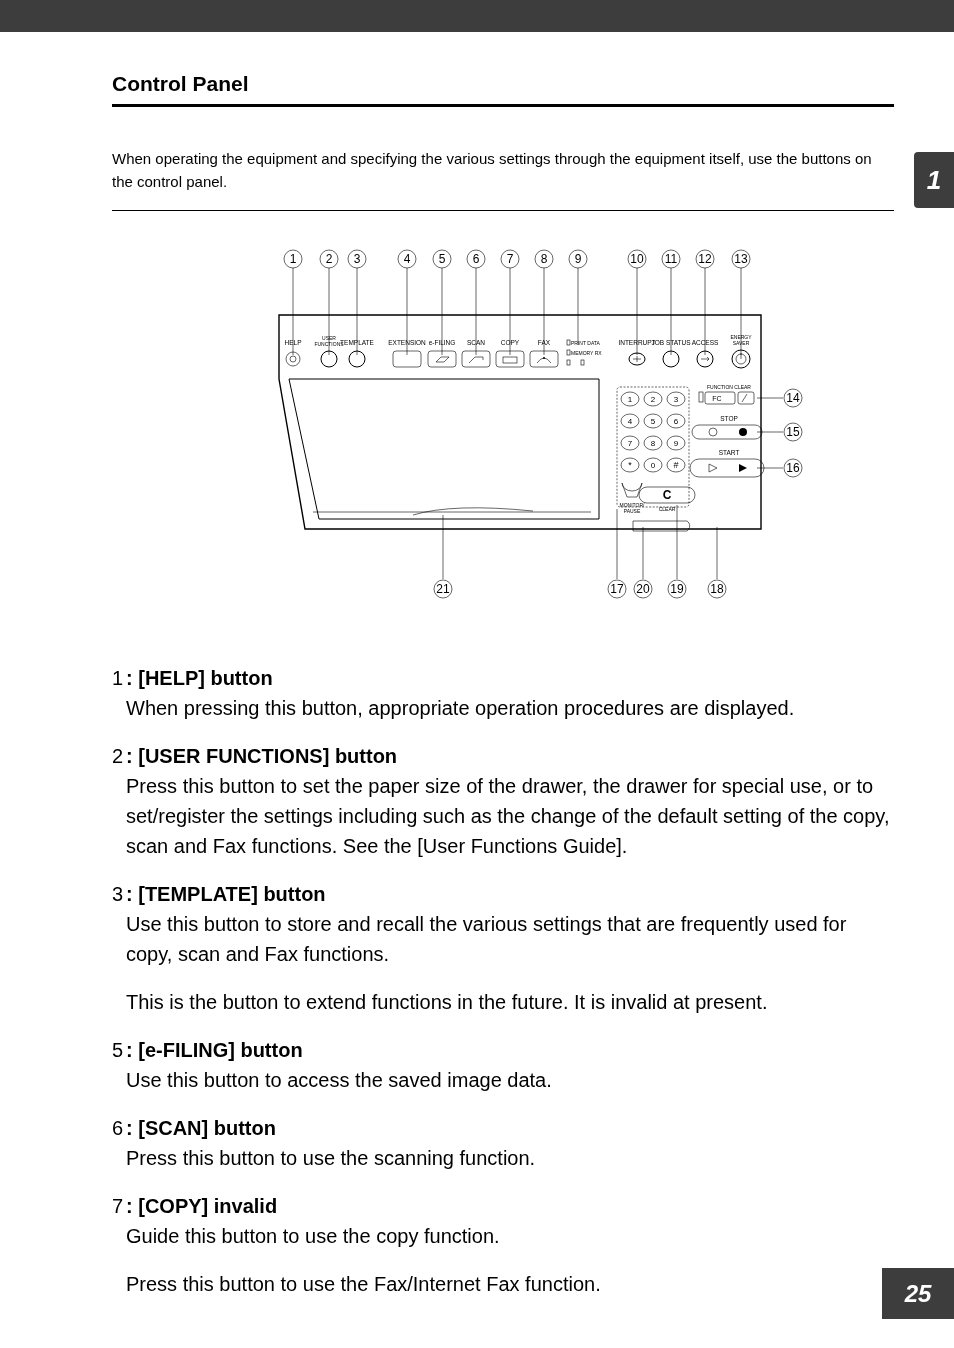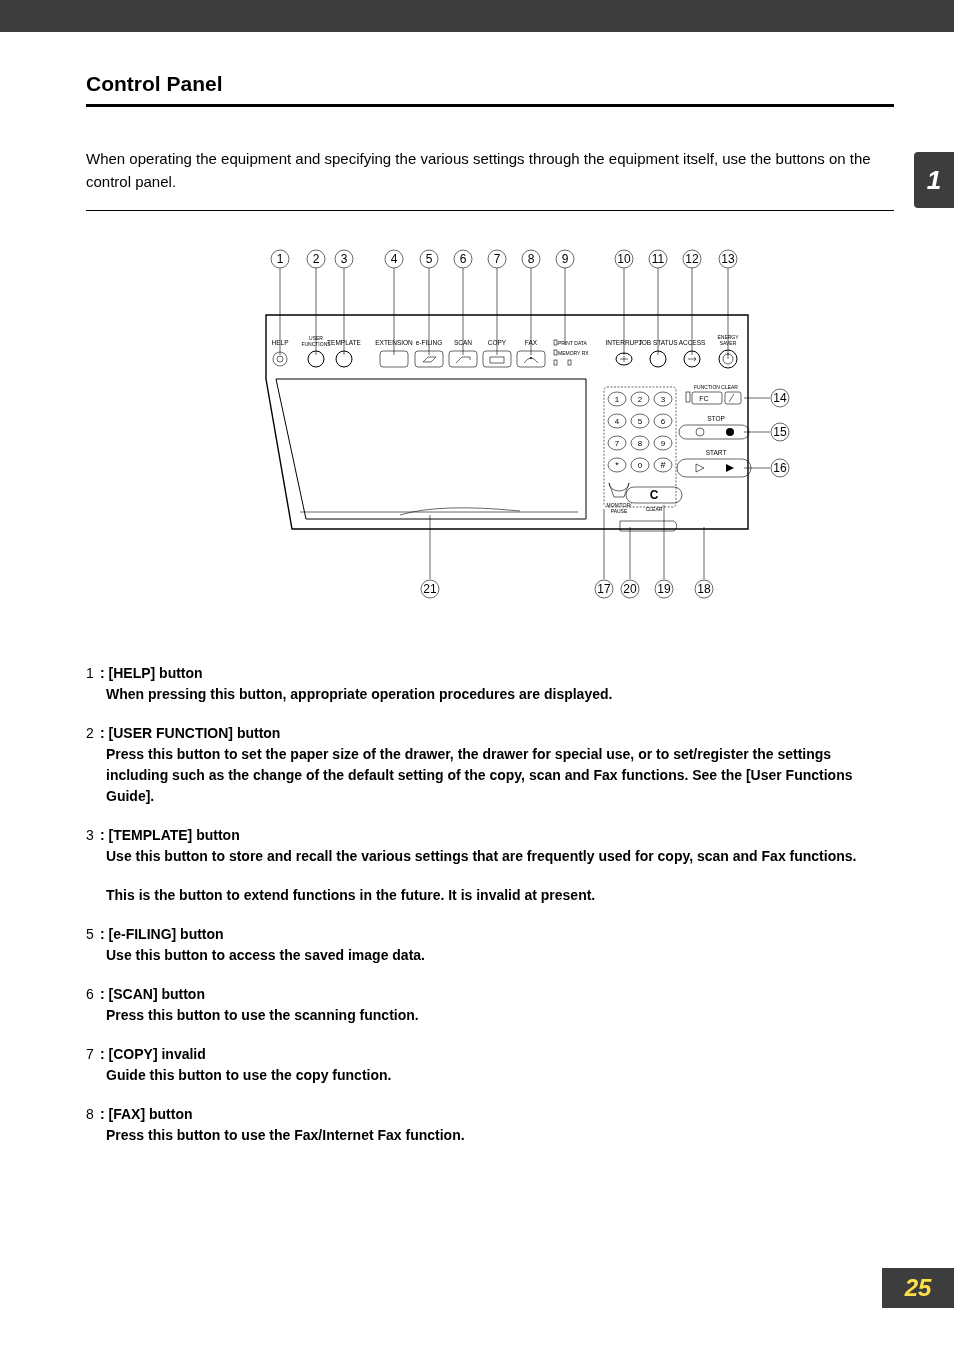--- a/index.html
+++ b/index.html
@@ -8,21 +8,21 @@
       background: #fff;
       width: 954px;
       color: #000;
     }
     .top-bar {
       background: #3d3d3d;
       height: 32px;
       width: 100%;
     }
     .content {
-      padding: 40px 60px 20px 86px;
+      padding: 40px 60px 20px 112px;
     }
     .section-title {
       font-size: 21px;
       font-weight: bold;
       margin-bottom: 8px;
     }
     .hr-thick { border: none; border-top: 3px solid #000; margin-bottom: 14px; }
     .hr-thin { border: none; border-top: 1.5px solid #000; margin-top: 16px; margin-bottom: 28px; }
     .intro { font-size: 15px; line-height: 1.55; margin-top: 40px; }
     .side-tab-1 {
@@ -39,41 +39,41 @@
       display: flex;
       align-items: center;
       justify-content: center;
       border-radius: 4px 0 0 4px;
     }
     .page-num {
       position: absolute;
       right: 0;
       top: 1268px;
       width: 72px;
-      height: 40px;
+      height: 51px;
       background: #3d3d3d;
-      color: #fde047;
+      color: #ffffff;
       font-size: 24px;
       font-weight: bold;
       font-style: italic;
       display: flex;
       align-items: center;
       justify-content: center;
     }
     .diagram-wrap {
       display: flex;
       justify-content: center;
       margin: 24px 0 44px 0;
     }
     .items { margin-top: 20px; }
-    .item { margin-bottom: 18px; font-size: 14px; line-height: 1.5; }
+    .item { margin-bottom: 18px; font-size: 20px; line-height: 1.5; }
     .item-head { }
     .item-num { display: inline-block; width: 14px; }
     .item-title { font-weight: bold; }
-    .item-desc { margin-left: 20px; font-weight: bold; }
+    .item-desc { margin-left: 14px; }
 
     
     svg { font-family: Arial, Helvetica, sans-serif; }
     .callout-num { font-size: 12px; }
     .panel-label { font-size: 6.5px; }
     .panel-label-sm { font-size: 5px; }
     .thin { stroke: #000; stroke-width: 0.6; fill: none; }
     .med  { stroke: #000; stroke-width: 1.0; fill: none; }
     .thick{ stroke: #000; stroke-width: 1.4; fill: none; }
     .dash { stroke: #000; stroke-width: 0.6; fill:none; stroke-dasharray: 2 1.5; }
@@ -333,21 +333,21 @@
 
     </svg>
   </div>
 
   <div class="items">
     <div class="item">
       <div class="item-head"><span class="item-num">1</span><span class="item-title">: [HELP] button</span></div>
       <div class="item-desc">When pressing this button, appropriate operation procedures are displayed.</div>
     </div>
     <div class="item">
-      <div class="item-head"><span class="item-num">2</span><span class="item-title">: [USER FUNCTION] button</span></div>
+      <div class="item-head"><span class="item-num">2</span><span class="item-title">: [USER FUNCTIONS] button</span></div>
       <div class="item-desc">Press this button to set the paper size of the drawer, the drawer for special use, or to set/register the settings including such as the change of the default setting of the copy, scan and Fax functions. See the [User Functions Guide].</div>
     </div>
     <div class="item">
       <div class="item-head"><span class="item-num">3</span><span class="item-title">: [TEMPLATE] button</span></div>
       <div class="item-desc">Use this button to store and recall the various settings that are frequently used for copy, scan and Fax functions.</div>
     </div>
     <div class="item">
       <div class="item-desc">This is the button to extend functions in the future. It is invalid at present.</div>
     </div>
     <div class="item">
@@ -356,19 +356,18 @@
     </div>
     <div class="item">
       <div class="item-head"><span class="item-num">6</span><span class="item-title">: [SCAN] button</span></div>
       <div class="item-desc">Press this button to use the scanning function.</div>
     </div>
     <div class="item">
       <div class="item-head"><span class="item-num">7</span><span class="item-title">: [COPY] invalid</span></div>
       <div class="item-desc">Guide this button to use the copy function.</div>
     </div>
     <div class="item">
-      <div class="item-head"><span class="item-num">8</span><span class="item-title">: [FAX] button</span></div>
       <div class="item-desc">Press this button to use the Fax/Internet Fax function.</div>
     </div>
   </div>
 </div>
 
 <div class="page-num">25</div>
 
 </body></html>

